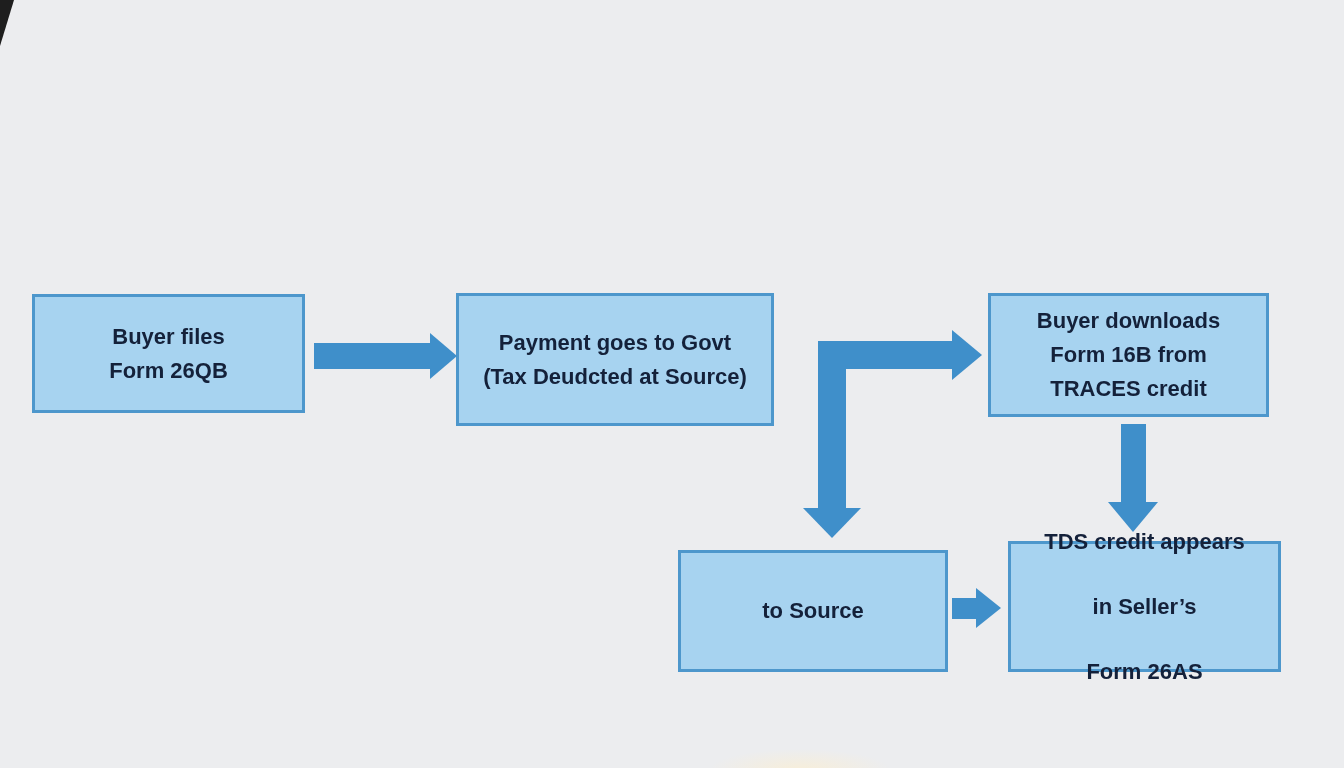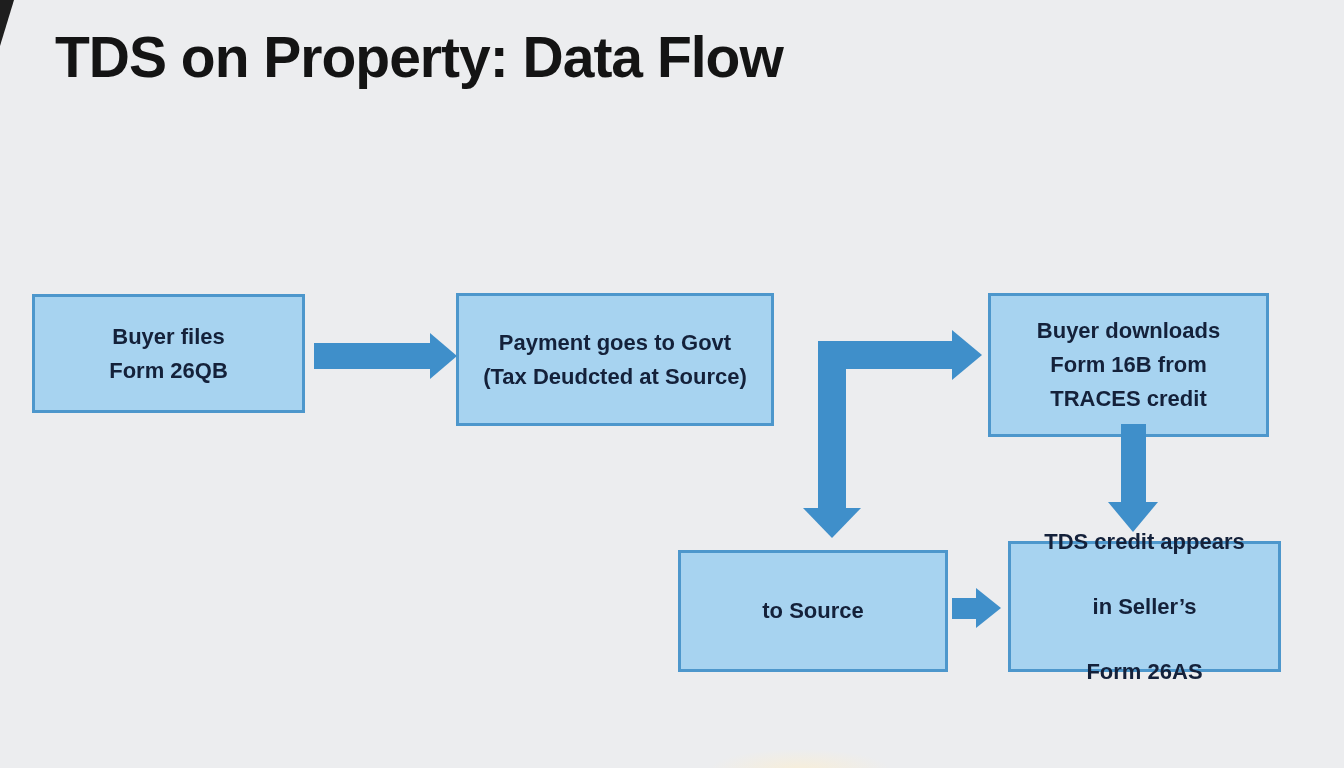--- a/index.html
+++ b/index.html
@@ -29,21 +29,21 @@
     background:var(--box-fill);
     border:3px solid var(--box-border);
     display:flex;flex-direction:column;justify-content:center;align-items:center;
     text-align:center;
   }
   .node .line{
     font-size:22px;font-weight:700;line-height:34px;color:var(--text);
   }
   .node-a{left:32px;top:294px;width:273px;height:119px;}
   .node-b{left:456px;top:293px;width:318px;height:133px;}
-  .node-c{left:988px;top:293px;width:281px;height:144px;}
+  .node-c{left:988px;top:293px;width:281px;height:124px;}
   .node-d{left:678px;top:550px;width:270px;height:122px;}
   .node-e{left:1008px;top:541px;width:273px;height:131px;gap:31px;}
 
   .shaft{position:absolute;background:var(--arrow);}
   .head{position:absolute;width:0;height:0;}
   .head-right{border-top:23px solid transparent;border-bottom:23px solid transparent;border-left:27px solid var(--arrow);}
 
   
   .a1-shaft{left:314px;top:343px;width:116px;height:26px;}
   .a1-head{left:430px;top:333px;}
@@ -67,21 +67,20 @@
     border-left:14px solid #1e1e1e;border-bottom:46px solid transparent;
   }
 </style>
 </head>
 <body>
 
 <div class="canvas">
 
   <div class="corner-artifact"></div>
 
-  <h1 class="title">TDS on Property: Data Flow</h1>
 
   <div class="node node-a">
     <p class="line">Buyer files</p>
     <p class="line">Form 26QB</p>
   </div>
 
   <div class="node node-b">
     <p class="line">Payment goes to Govt</p>
     <p class="line">(Tax Deudcted at Source)</p>
   </div>

